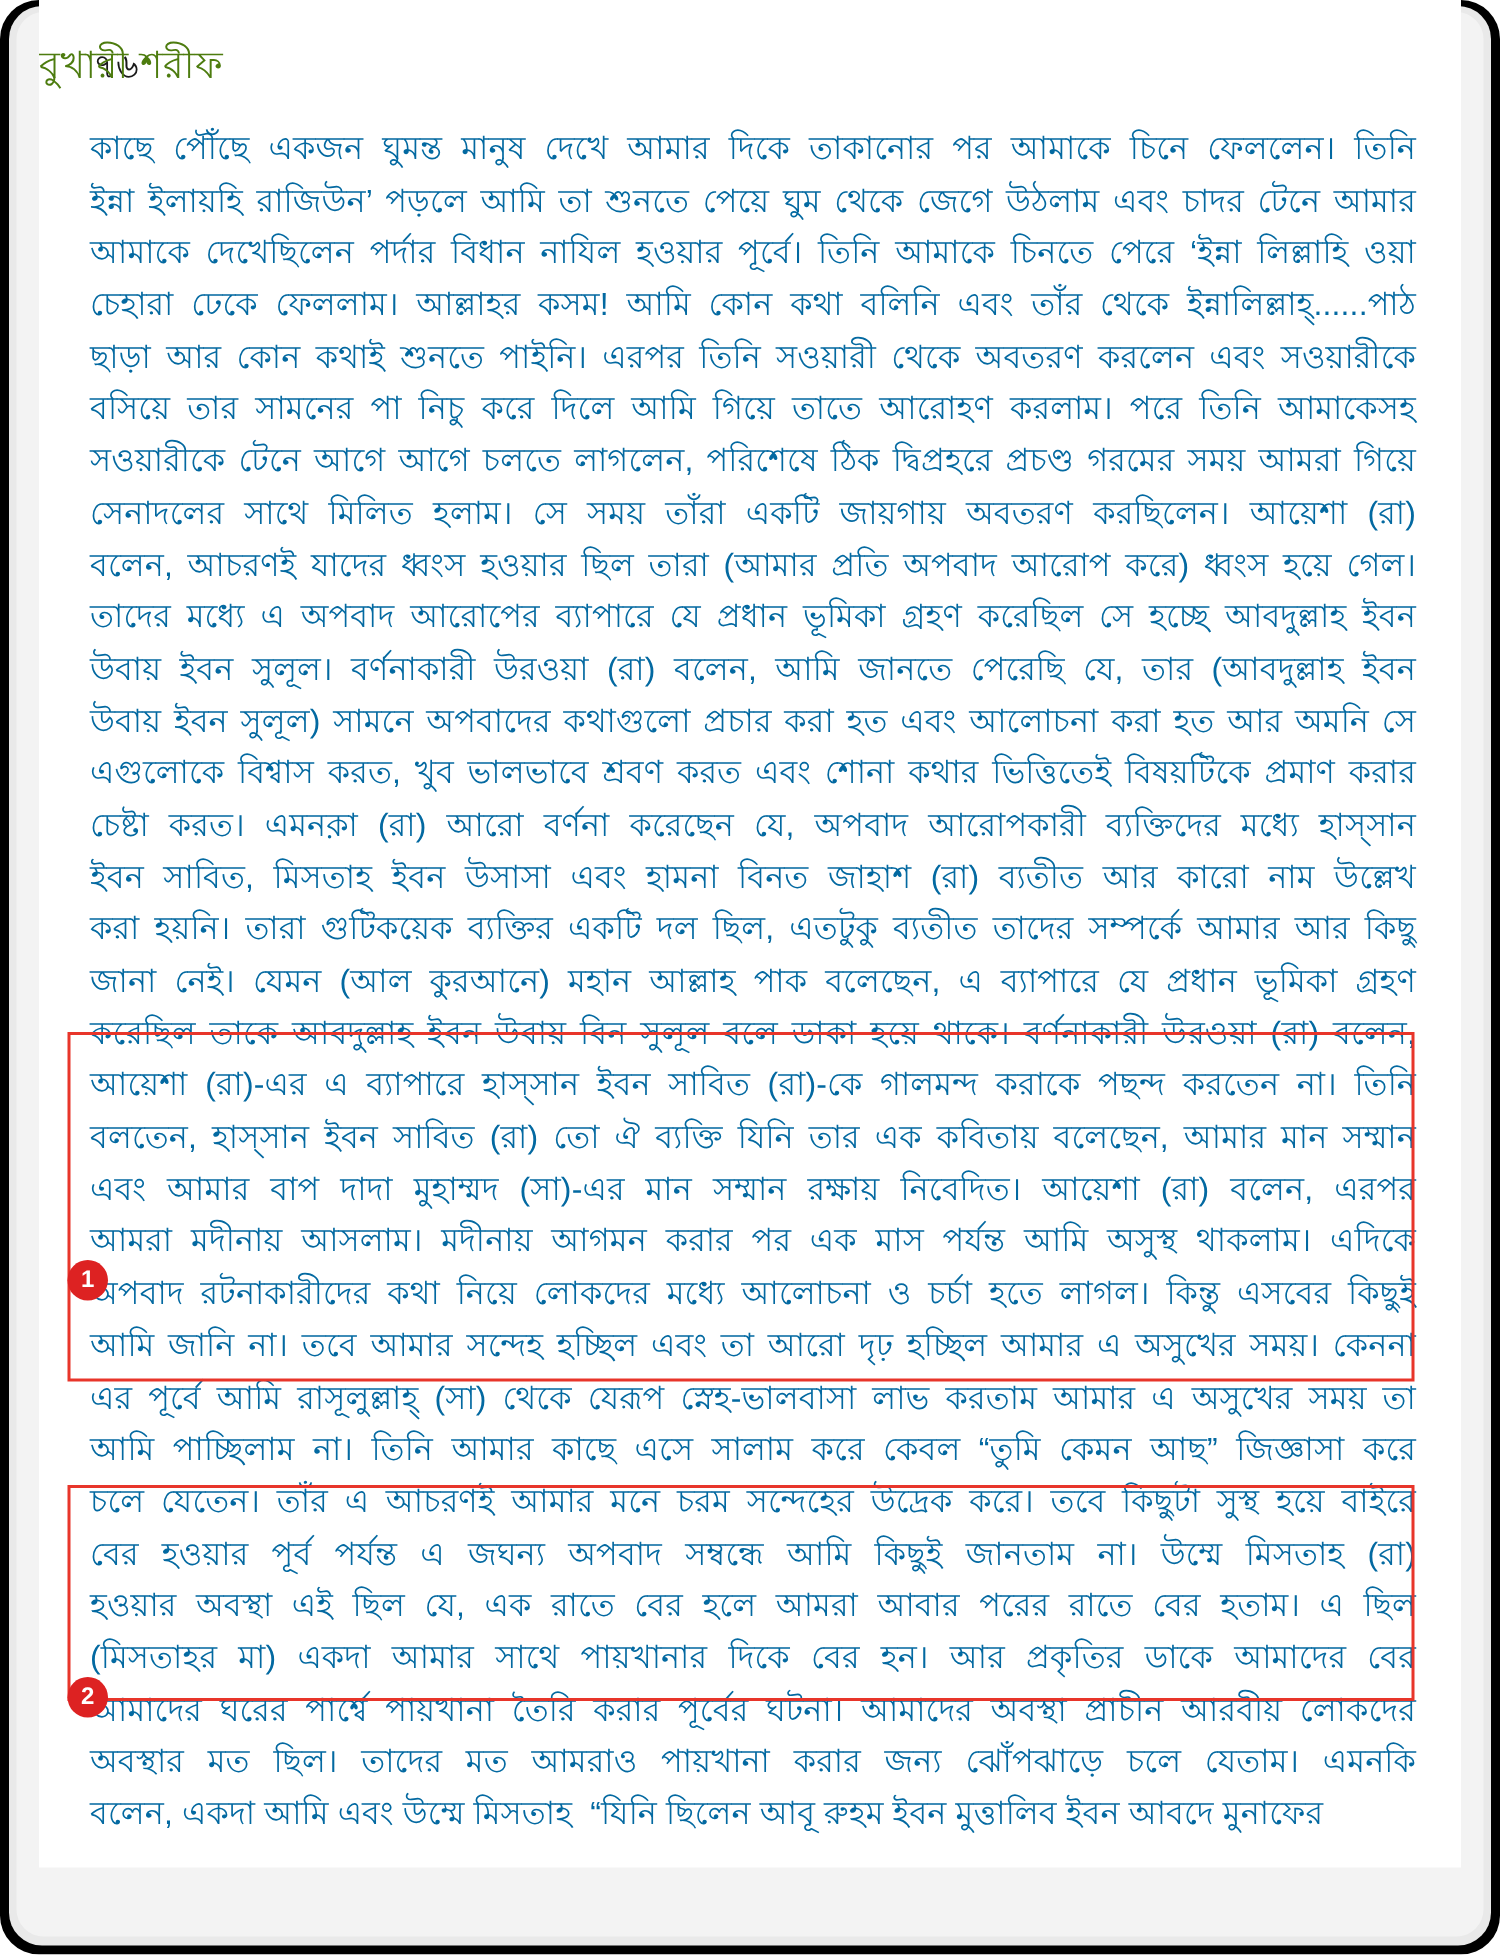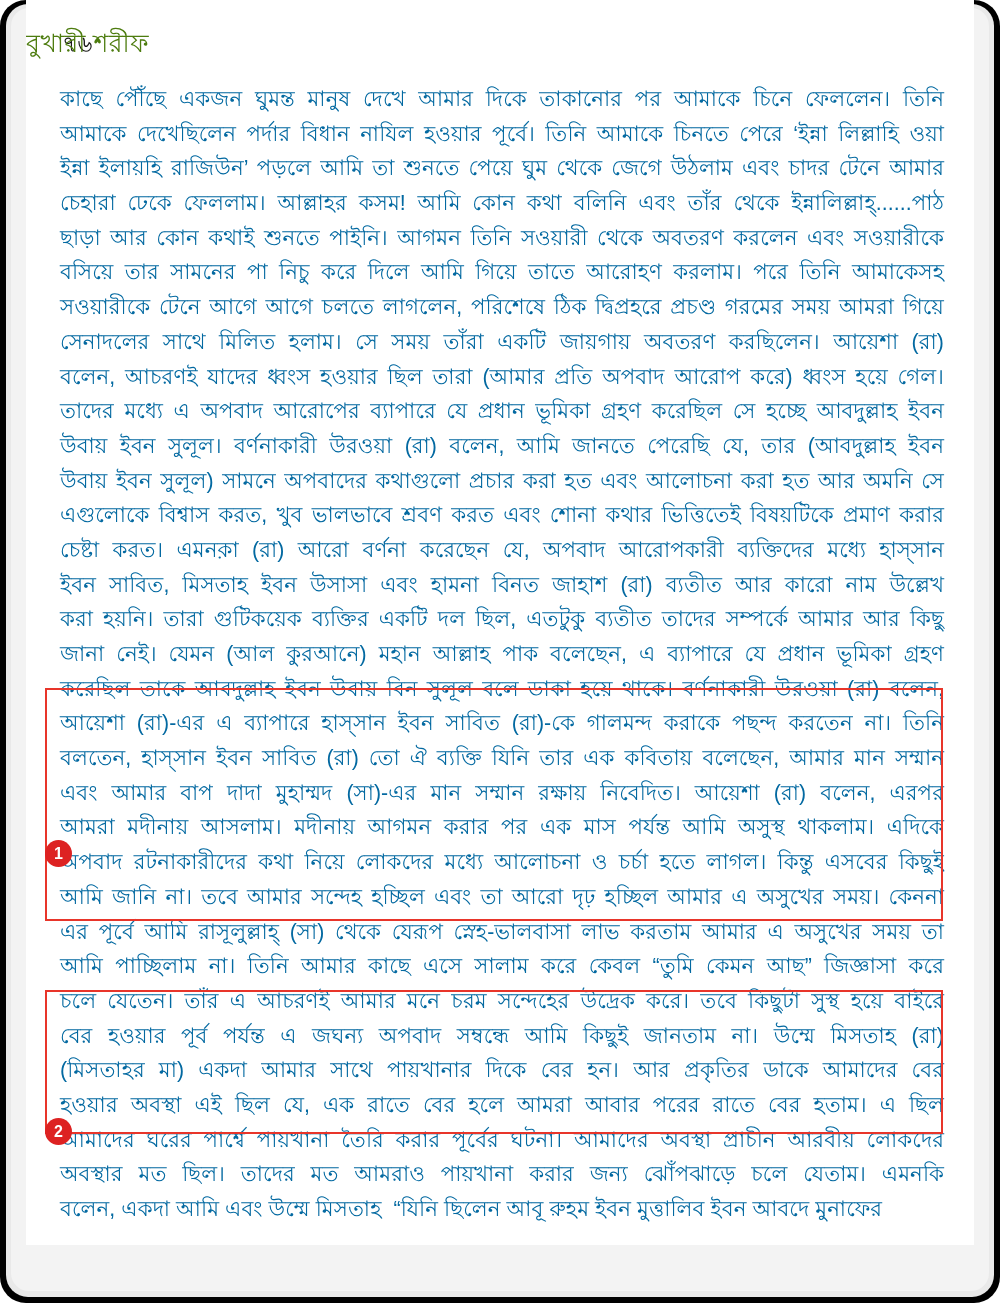--- a/index.html
+++ b/index.html
@@ -166,30 +166,30 @@
     <div id="page-header">
       <div id="page-number">৭৬</div>
       <div id="book-title">বুখারী শরীফ</div>
     </div>
 
     <div id="body-column">
         <div class="text-line">
           <span class="run">কাছে পৌঁছে একজন ঘুমন্ত মানুষ দেখে আমার দিকে তাকানোর পর আমাকে চিনে ফেললেন। তিনি</span>
         </div>
         <div class="text-line">
+          <span class="run">ইন্না ইলায়হি রাজিউন’ পড়লে আমি তা শুনতে পেয়ে ঘুম থেকে জেগে উঠলাম এবং চাদর টেনে আমার</span>
+        </div>
+        <div class="text-line">
           <span class="run">আমাকে দেখেছিলেন পর্দার বিধান নাযিল হওয়ার পূর্বে। তিনি আমাকে চিনতে পেরে ‘ইন্না লিল্লাহি ওয়া</span>
         </div>
         <div class="text-line">
-          <span class="run">ইন্না ইলায়হি রাজিউন’ পড়লে আমি তা শুনতে পেয়ে ঘুম থেকে জেগে উঠলাম এবং চাদর টেনে আমার</span>
-        </div>
-        <div class="text-line">
           <span class="run">চেহারা ঢেকে ফেললাম। আল্লাহর কসম! আমি কোন কথা বলিনি এবং তাঁর থেকে ইন্নালিল্লাহ্......পাঠ</span>
         </div>
         <div class="text-line">
-          <span class="run">ছাড়া আর কোন কথাই শুনতে পাইনি। আগমন তিনি সওয়ারী থেকে অবতরণ করলেন এবং সওয়ারীকে</span>
+          <span class="run">ছাড়া আর কোন কথাই শুনতে পাইনি। এরপর তিনি সওয়ারী থেকে অবতরণ করলেন এবং সওয়ারীকে</span>
         </div>
         <div class="text-line">
           <span class="run">বসিয়ে তার সামনের পা নিচু করে দিলে আমি গিয়ে তাতে আরোহণ করলাম। পরে তিনি আমাকেসহ</span>
         </div>
         <div class="text-line">
           <span class="run">সওয়ারীকে টেনে আগে আগে চলতে লাগলেন, পরিশেষে ঠিক দ্বিপ্রহরে প্রচণ্ড গরমের সময় আমরা গিয়ে</span>
         </div>
         <div class="text-line">
           <span class="run">সেনাদলের সাথে মিলিত হলাম। সে সময় তাঁরা একটি জায়গায় অবতরণ করছিলেন। আয়েশা (রা)</span>
         </div>
@@ -247,24 +247,24 @@
         <div class="text-line">
           <span class="run">আমি পাচ্ছিলাম না। তিনি আমার কাছে এসে সালাম করে কেবল “তুমি কেমন আছ” জিজ্ঞাসা করে</span>
         </div>
         <div class="text-line">
           <span class="run">চলে যেতেন। তাঁর এ আচরণই আমার মনে চরম সন্দেহের উদ্রেক করে। তবে কিছুটা সুস্থ হয়ে বাইরে</span>
         </div>
         <div class="text-line">
           <span class="run">বের হওয়ার পূর্ব পর্যন্ত এ জঘন্য অপবাদ সম্বন্ধে আমি কিছুই জানতাম না। উম্মে মিসতাহ (রা)</span>
         </div>
         <div class="text-line">
+          <span class="run">হওয়ার অবস্থা এই ছিল যে, এক রাতে বের হলে আমরা আবার পরের রাতে বের হতাম। এ ছিল</span>
+        </div>
+        <div class="text-line">
           <span class="run">(মিসতাহর মা) একদা আমার সাথে পায়খানার দিকে বের হন। আর প্রকৃতির ডাকে আমাদের বের</span>
-        </div>
-        <div class="text-line">
-          <span class="run">হওয়ার অবস্থা এই ছিল যে, এক রাতে বের হলে আমরা আবার পরের রাতে বের হতাম। এ ছিল</span>
         </div>
         <div class="text-line">
           <span class="run">আমাদের ঘরের পার্শ্বে পায়খানা তৈরি করার পূর্বের ঘটনা। আমাদের অবস্থা প্রাচীন আরবীয় লোকদের</span>
         </div>
         <div class="text-line">
           <span class="run">অবস্থার মত ছিল। তাদের মত আমরাও পায়খানা করার জন্য ঝোঁপঝাড়ে চলে যেতাম। এমনকি</span>
         </div>
         <div class="text-line ragged">
           <span class="run">বলেন, একদা আমি এবং উম্মে মিসতাহ  “যিনি ছিলেন আবূ রুহম ইবন মুত্তালিব ইবন আবদে মুনাফের</span>
         </div>

